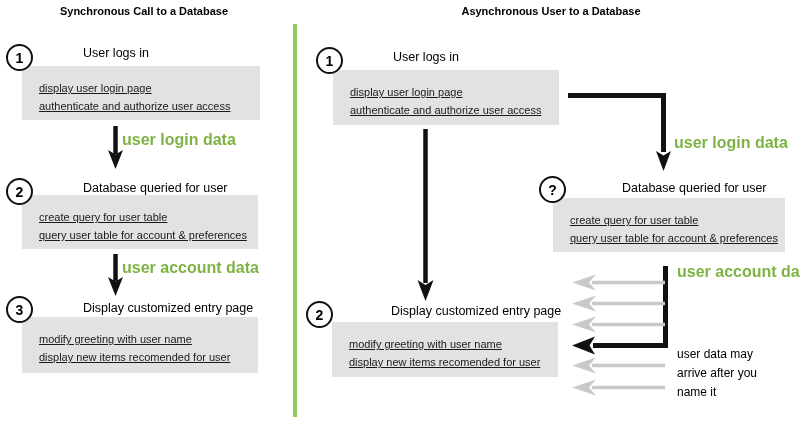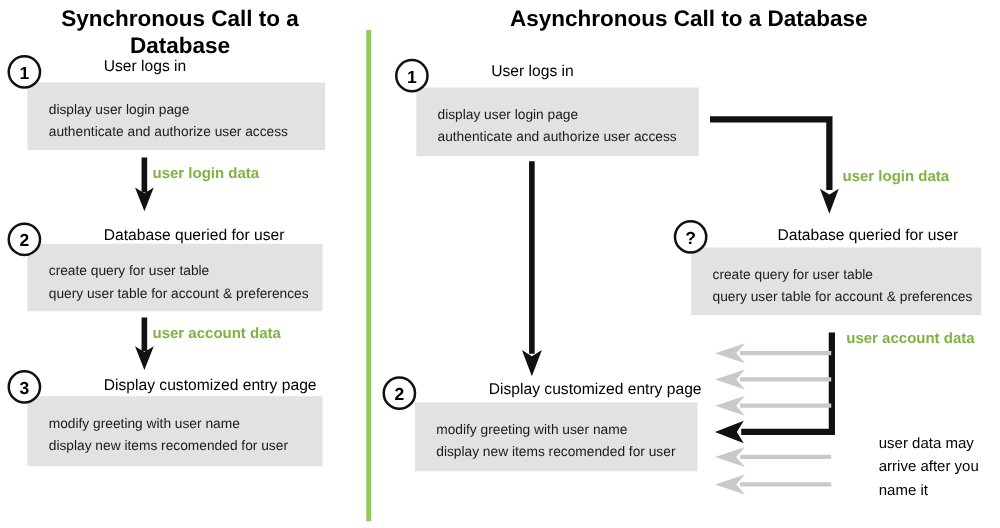--- a/index.html
+++ b/index.html
@@ -6,31 +6,31 @@
     --green-label:#7db342;
     --divider-green:#92c95e;
     --box-gray:#e2e2e2;
     --gray-arrow:#c9c9c9;
     --ink:#111111;
   }
   *{margin:0;padding:0;box-sizing:border-box;}
   body{background:#ffffff;font-family:"Liberation Sans","DejaVu Sans",sans-serif;}
   .canvas{position:relative;width:800px;height:422px;background:#fff;overflow:hidden;}
   .overlay{position:absolute;left:0;top:0;z-index:2;pointer-events:none;}
-  .title{position:absolute;font-size:18px;font-weight:bold;color:#000;text-align:center;z-index:3;padding-left:28px;}
+  .title{position:absolute;font-size:11px;font-weight:bold;color:#000;text-align:center;z-index:3;padding-left:28px;}
   .badge{position:absolute;width:27px;height:27px;border:2.5px solid var(--ink);border-radius:50%;
          background:#fff;z-index:4;font-size:14px;font-weight:bold;color:#000;
          display:flex;align-items:center;justify-content:center;}
   .step-label{position:absolute;font-size:12.5px;color:#000;z-index:3;white-space:nowrap;margin-left:44px;}
   .detail-box{position:absolute;background:var(--box-gray);z-index:1;
               padding:13px 8px 0 17px;font-size:11px;color:#1a1a1a;line-height:18px;}
-  .detail-box div{white-space:nowrap;}
-  .flow-label{position:absolute;font-size:12px;font-weight:bold;color:var(--green-label);z-index:3;white-space:nowrap;}
+  .detail-box div{white-space:nowrap;text-decoration:underline;}
+  .flow-label{position:absolute;font-size:16px;font-weight:bold;color:var(--green-label);z-index:3;white-space:nowrap;}
   .divider{position:absolute;background:var(--divider-green);z-index:0;}
-  .note{position:absolute;font-size:12px;color:#000;line-height:19px;z-index:3;margin-left:26px;}
+  .note{position:absolute;font-size:12px;color:#000;line-height:19px;z-index:3;}
   .blk-shaft{stroke:var(--ink);stroke-width:4.5;fill:none;}
   .blk-elbow{stroke:var(--ink);stroke-width:5;fill:none;}
   .blk-head{fill:var(--ink);stroke:none;}
   .gry-shaft{stroke:var(--gray-arrow);stroke-width:3.5;fill:none;}
   .gry-head{fill:var(--gray-arrow);stroke:none;}
 </style>
 </head>
 <body>
 
 <div class="canvas">
@@ -86,21 +86,21 @@
 
   <div class="flow-label" style="left:122px;top:259px;">user account data</div>
 
   <div class="badge" style="left:6px;top:296px;">3</div>
   <div class="step-label" style="left:39px;top:301px;">Display customized entry page</div>
   <div class="detail-box" style="left:22px;top:317px;width:236px;height:56px;">
     <div>modify greeting with user name</div>
     <div>display new items recomended for user</div>
   </div>
 
-  <div class="title" style="left:300px;top:5px;width:474px;">Asynchronous Call to a Database</div>
+  <div class="title" style="left:300px;top:5px;width:474px;">Asynchronous User to a Database</div>
 
   <div class="badge" style="left:316px;top:47px;">1</div>
   <div class="step-label" style="left:349px;top:50px;">User logs in</div>
   <div class="detail-box" style="left:333px;top:70px;width:226px;height:55px;">
     <div>display user login page</div>
     <div>authenticate and authorize user access</div>
   </div>
 
   <div class="flow-label" style="left:674px;top:134px;">user login data</div>
 

